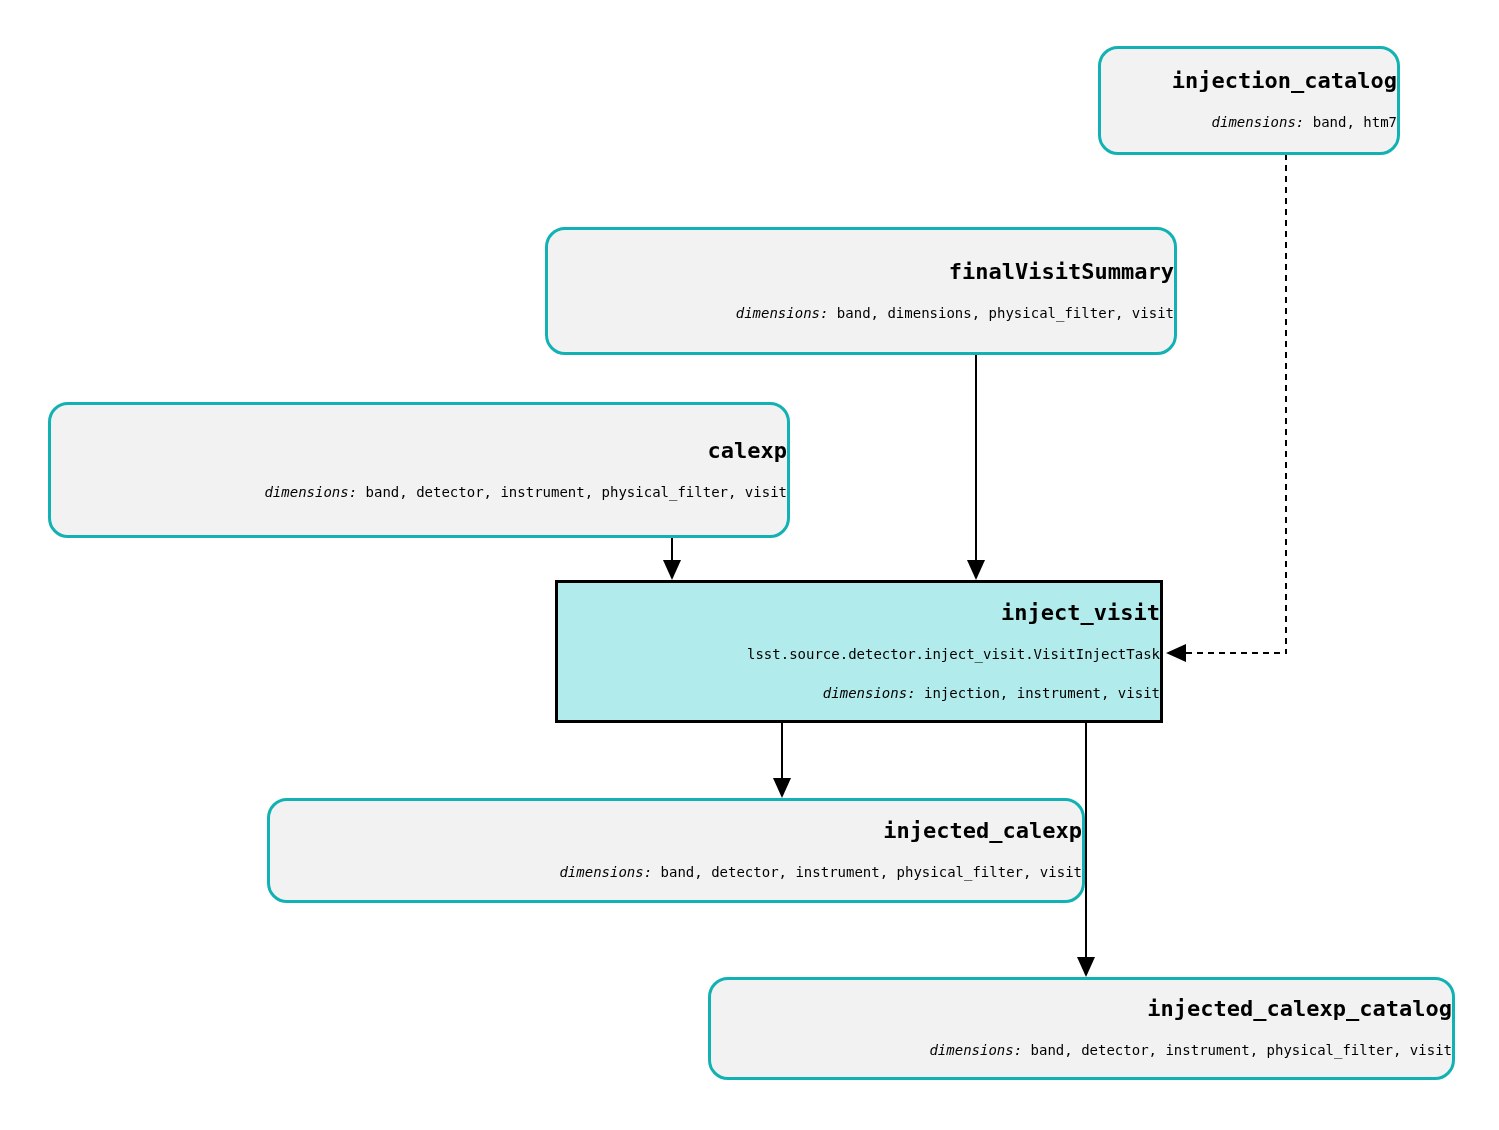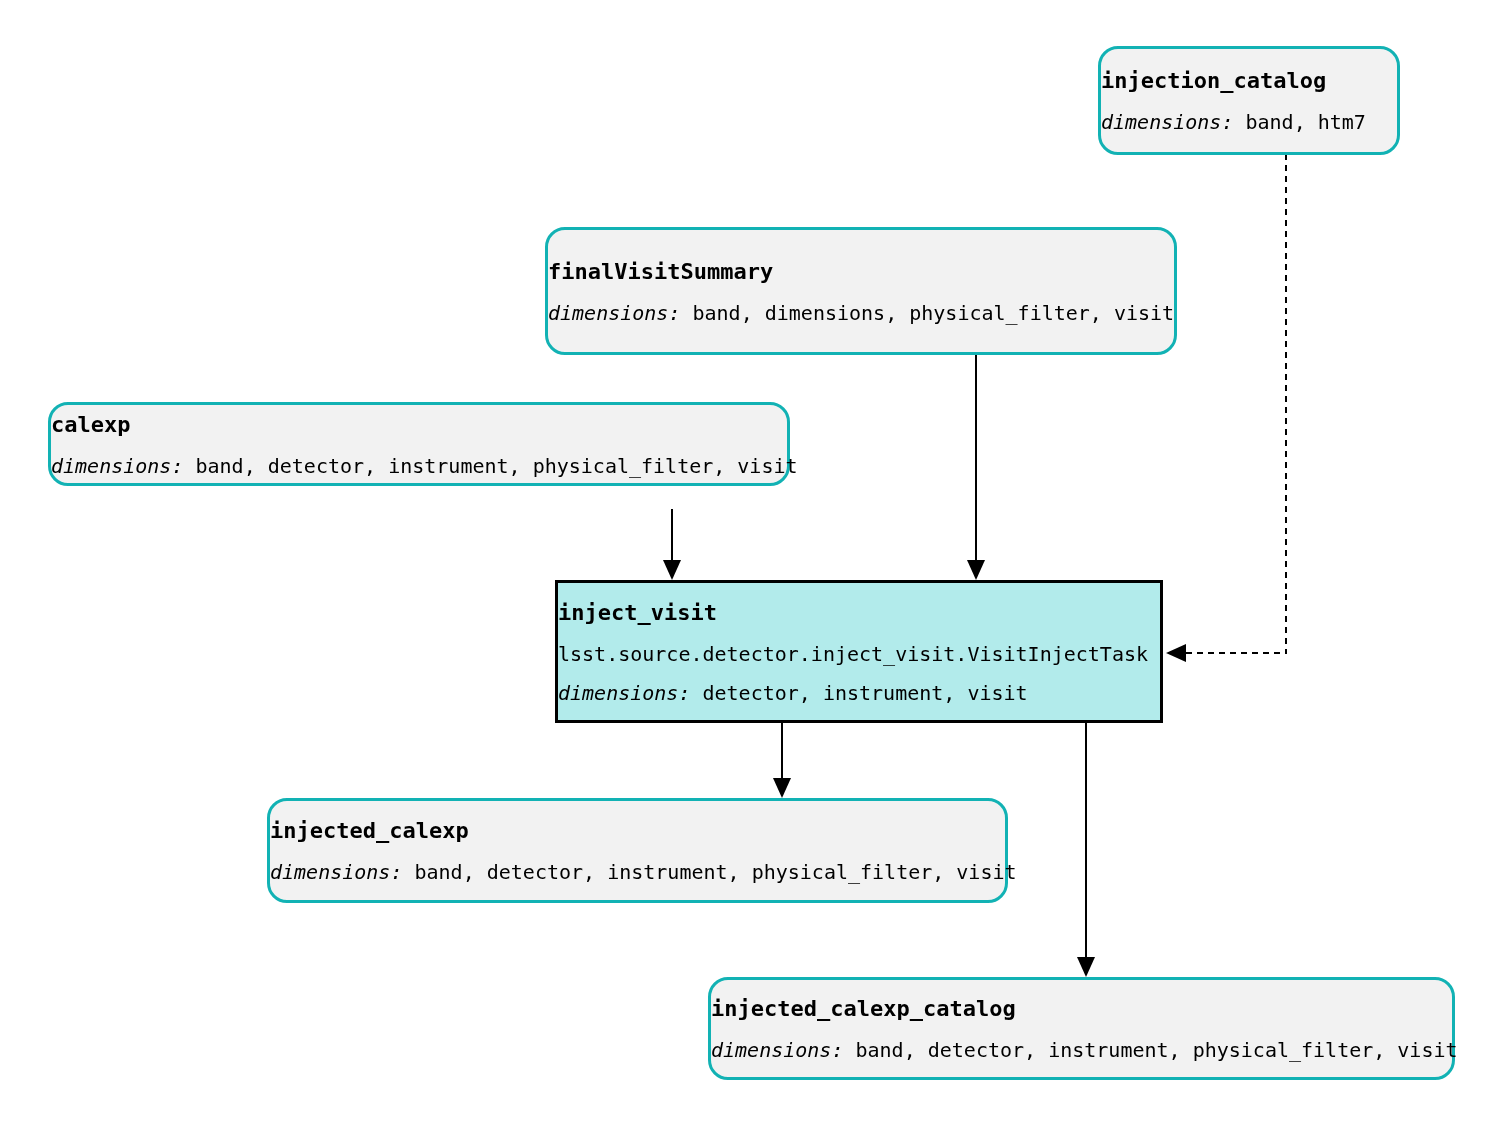--- a/index.html
+++ b/index.html
@@ -18,40 +18,40 @@
     width:1499px;height:1130px;
     background:var(--bg);
     overflow:hidden;
     font-family:"DejaVu Sans Mono","Liberation Mono",monospace;
     color:var(--text);
   }
   
   .node{
     position:absolute;
     display:flex;flex-direction:column;
-    justify-content:center;align-items:flex-start;
+    justify-content:center;align-items:flex-end;
     text-align:center;
     gap:15px;
   }
   .node.dataset{
     background:var(--dataset-fill);
     border:3.5px solid var(--dataset-border);
     border-radius:20px;
   }
   .node.task{
     background:var(--task-fill);
     border:3.5px solid var(--task-border);
     border-radius:0;
   }
   .node .title{
     font-size:22px;font-weight:bold;line-height:28px;
     white-space:nowrap;
   }
   .node .subline,.node .dims{
-    font-size:20px;line-height:24px;white-space:nowrap;
+    font-size:14px;line-height:24px;white-space:nowrap;
   }
   .dims-label{font-style:italic;margin-right:1ch;}
   
   .line-v{position:absolute;width:2px;background:var(--edge);}
   .line-v.dashed{
     background:repeating-linear-gradient(to bottom,var(--edge) 0 6px,transparent 6px 11px);
   }
   .line-h.dashed{
     position:absolute;height:2px;
     background:repeating-linear-gradient(to right,var(--edge) 0 6px,transparent 6px 11px);
@@ -103,32 +103,32 @@
   <div class="node dataset" style="left:1098px;top:46px;width:302px;height:109px">
     <div class="title">injection_catalog</div>
     <div class="dims"><span class="dims-label">dimensions:</span><span class="dims-val">band, htm7</span></div>
   </div>
 
   <div class="node dataset" style="left:545px;top:227px;width:632px;height:128px">
     <div class="title">finalVisitSummary</div>
     <div class="dims"><span class="dims-label">dimensions:</span><span class="dims-val">band, dimensions, physical_filter, visit</span></div>
   </div>
 
-  <div class="node dataset" style="left:48px;top:402px;width:742px;height:84px">
+  <div class="node dataset" style="left:48px;top:402px;width:742px;height:136px">
     <div class="title">calexp</div>
     <div class="dims"><span class="dims-label">dimensions:</span><span class="dims-val">band, detector, instrument, physical_filter, visit</span></div>
   </div>
 
   <div class="node task" style="left:555px;top:580px;width:608px;height:143px">
     <div class="title">inject_visit</div>
     <div class="subline">lsst.source.detector.inject_visit.VisitInjectTask</div>
-    <div class="dims"><span class="dims-label">dimensions:</span><span class="dims-val">detector, instrument, visit</span></div>
+    <div class="dims"><span class="dims-label">dimensions:</span><span class="dims-val">injection, instrument, visit</span></div>
   </div>
 
-  <div class="node dataset" style="left:267px;top:798px;width:741px;height:105px">
+  <div class="node dataset" style="left:267px;top:798px;width:818px;height:105px">
     <div class="title">injected_calexp</div>
     <div class="dims"><span class="dims-label">dimensions:</span><span class="dims-val">band, detector, instrument, physical_filter, visit</span></div>
   </div>
 
   <div class="node dataset" style="left:708px;top:977px;width:747px;height:103px">
     <div class="title">injected_calexp_catalog</div>
     <div class="dims"><span class="dims-label">dimensions:</span><span class="dims-val">band, detector, instrument, physical_filter, visit</span></div>
   </div>
 
 </div>

